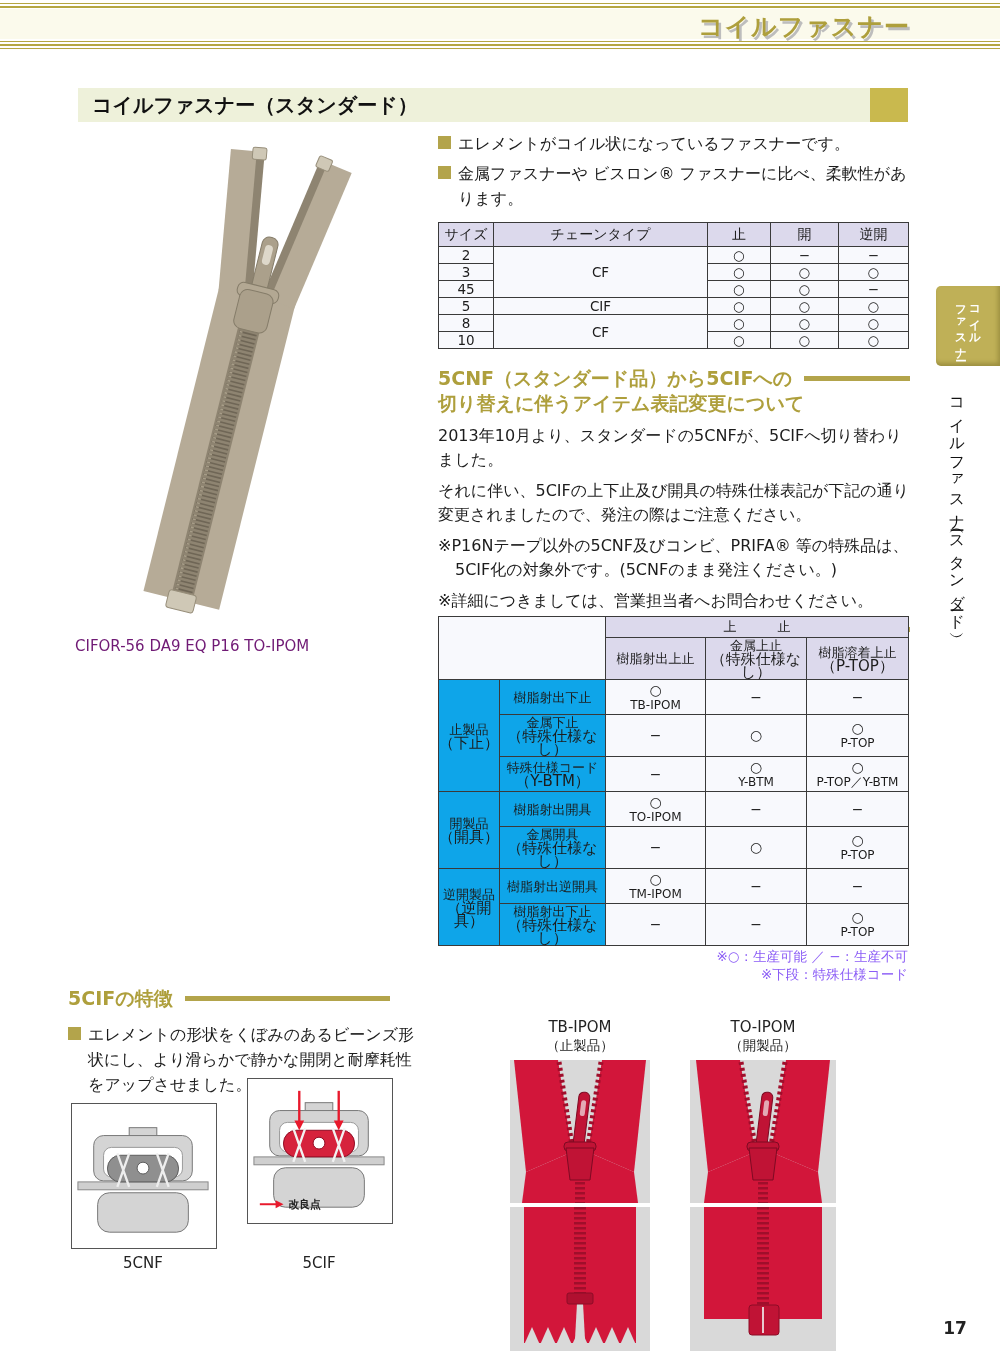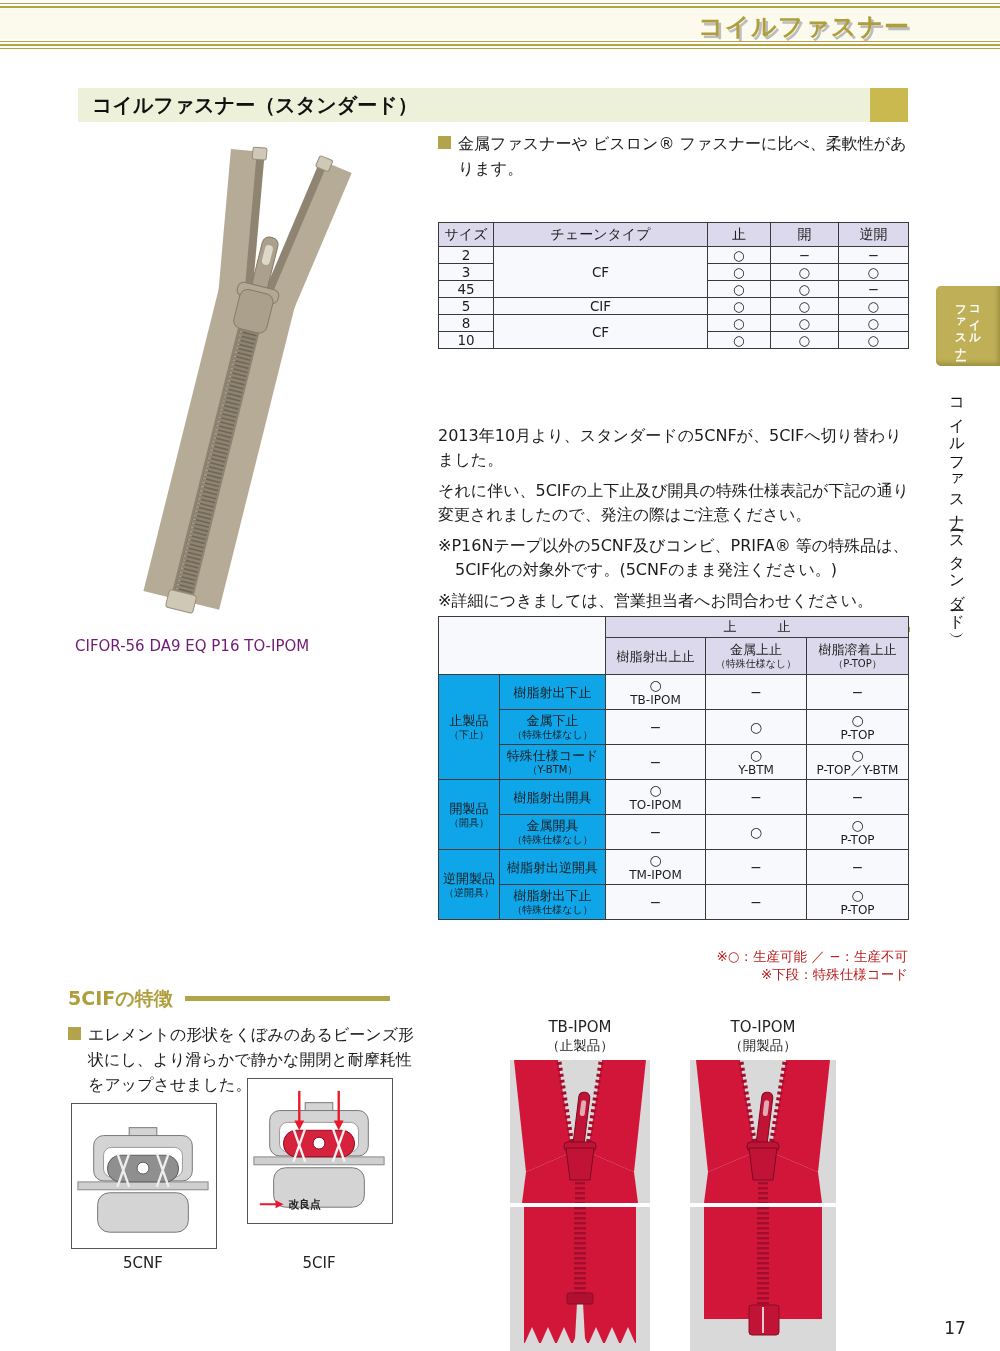--- a/index.html
+++ b/index.html
@@ -52,27 +52,27 @@
   #size-table{font-size:14px;padding-left:44px;}
   #size-table th{height:23px;}
   #size-table td{height:16px;line-height:16px;font-size:13.5px;}
 
   #code-table{font-size:13px;}
   #code-table .topstop{height:20px;letter-spacing:14px;text-indent:14px;font-weight:normal;}
   #code-table .h2 th{height:36px;}
   #code-table .grp,#code-table .lbl{background:#0ea5e9;}
   #code-table td{height:34px;}
   #code-table span{display:block;line-height:15px;}
-  #code-table .sub{font-size:10px;line-height:13px;}
+  #code-table .sub{font-size:15px;line-height:13px;}
   #code-table .sub:empty{display:none;}
   #code-table .mark{font-size:14px;line-height:15px;}
   #code-table .code{font-size:12px;line-height:14px;}
   #code-table .code:empty{display:none;}
 
-  .notes{font-size:13.5px;line-height:18px;text-align:right;color:#b91c1c;}
+  .notes{font-size:13.5px;line-height:18px;text-align:right;color:#8b5cf6;}
 
   
   .photo-caption{font-size:15px;color:#701a75;}
   .sample-cap{text-align:center;font-size:15px;line-height:18px;color:#222;}
   .sample-cap .k{font-size:13.5px;}
   .diag-label{text-align:center;font-size:15px;color:#222;}
   .pagenum{font-size:17px;color:#222;}
 
   .photo-frame{background:#d9d9d9;}
   .diag-box{border:1px solid #555;background:#fff;}
@@ -123,20 +123,24 @@
       <rect x="139" y="148" width="42" height="14" rx="6" fill="#b3a893" stroke="#857c69"></rect>
       <rect x="143" y="154" width="34" height="40" rx="8" fill="#aba08b" stroke="#857c69"></rect>
     </g>
   </svg>
 </div>
 <div class="abs photo-caption" style="left:75px;top:637px;">CIFOR-56 DA9 EQ P16 TO-IPOM</div>
 
 <div class="abs" style="left:438px;top:131px;width:472px;">
   <div class="bullet">
     <span class="bsq"></span>
+    <span>エレメントがコイル状になっているファスナーです。</span>
+  </div>
+  <div class="bullet">
+    <span class="bsq"></span>
     <span>金属ファスナーや ビスロン® ファスナーに比べ、柔軟性があります。</span>
   </div>
 </div>
 
 <table class="ztable abs" id="size-table" style="left:438px;top:222px;">
   <colgroup>
       <col style="width:55px">
       <col style="width:214px">
       <col style="width:63px">
       <col style="width:68px">
@@ -186,20 +190,25 @@
   <tr>
     <td>10</td>
     <td>○</td>
     <td>○</td>
     <td>○</td>
   </tr>
 </tbody>
   </table>
 
 <div class="abs" style="left:438px;top:366px;width:472px;">
+  <div class="olive-h h-line">
+    <span>5CNF（スタンダード品）から5CIFへの</span>
+    <span class="rule"></span>
+  </div>
+  <div class="olive-h">切り替えに伴うアイテム表記変更について</div>
 </div>
 
 <div class="abs" style="left:438px;top:424px;width:472px;">
   <div class="para">2013年10月より、スタンダードの5CNFが、5CIFへ切り替わりました。</div>
   <div class="para">それに伴い、5CIFの上下止及び開具の特殊仕様表記が下記の通り変更されましたので、発注の際はご注意ください。</div>
   <div class="para hang">※P16Nテープ以外の5CNF及びコンビ、PRIFA® 等の特殊品は、5CIF化の対象外です。(5CNFのまま発注ください。)</div>
   <div class="para hang">※詳細につきましては、営業担当者へお問合わせください。</div>
 </div>
 
 <div class="abs olive-h h-line" style="left:438px;top:616px;width:472px;">
@@ -474,13 +483,13 @@
 <div class="abs photo-frame" style="left:690px;top:1207px;width:146px;height:144px;">
   <svg width="146" height="144" viewBox="0 0 146 144">
     <rect width="146" height="144" fill="#d9d9d9"></rect>
     <rect x="14" y="0" width="118" height="112" fill="#d2163a"></rect>
     <line x1="73" y1="0" x2="73" y2="100" stroke="#a00e2b" stroke-width="12" stroke-dasharray="2.5 2.5"></line>
     <rect x="59" y="98" width="30" height="30" rx="3" fill="#c01335" stroke="#8c0c26"></rect>
     <line x1="73" y1="100" x2="73" y2="126" stroke="#e8c9cf" stroke-width="2"></line>
   </svg>
 </div>
 
-<div class="abs pagenum" style="left:930px;top:1318px;width:50px;text-align:center;">17</div>
+<div class="abs pagenum" style="left:930px;top:1318px;width:50px;text-align:center;font-weight:bold;">17</div>
 
 </body></html>

